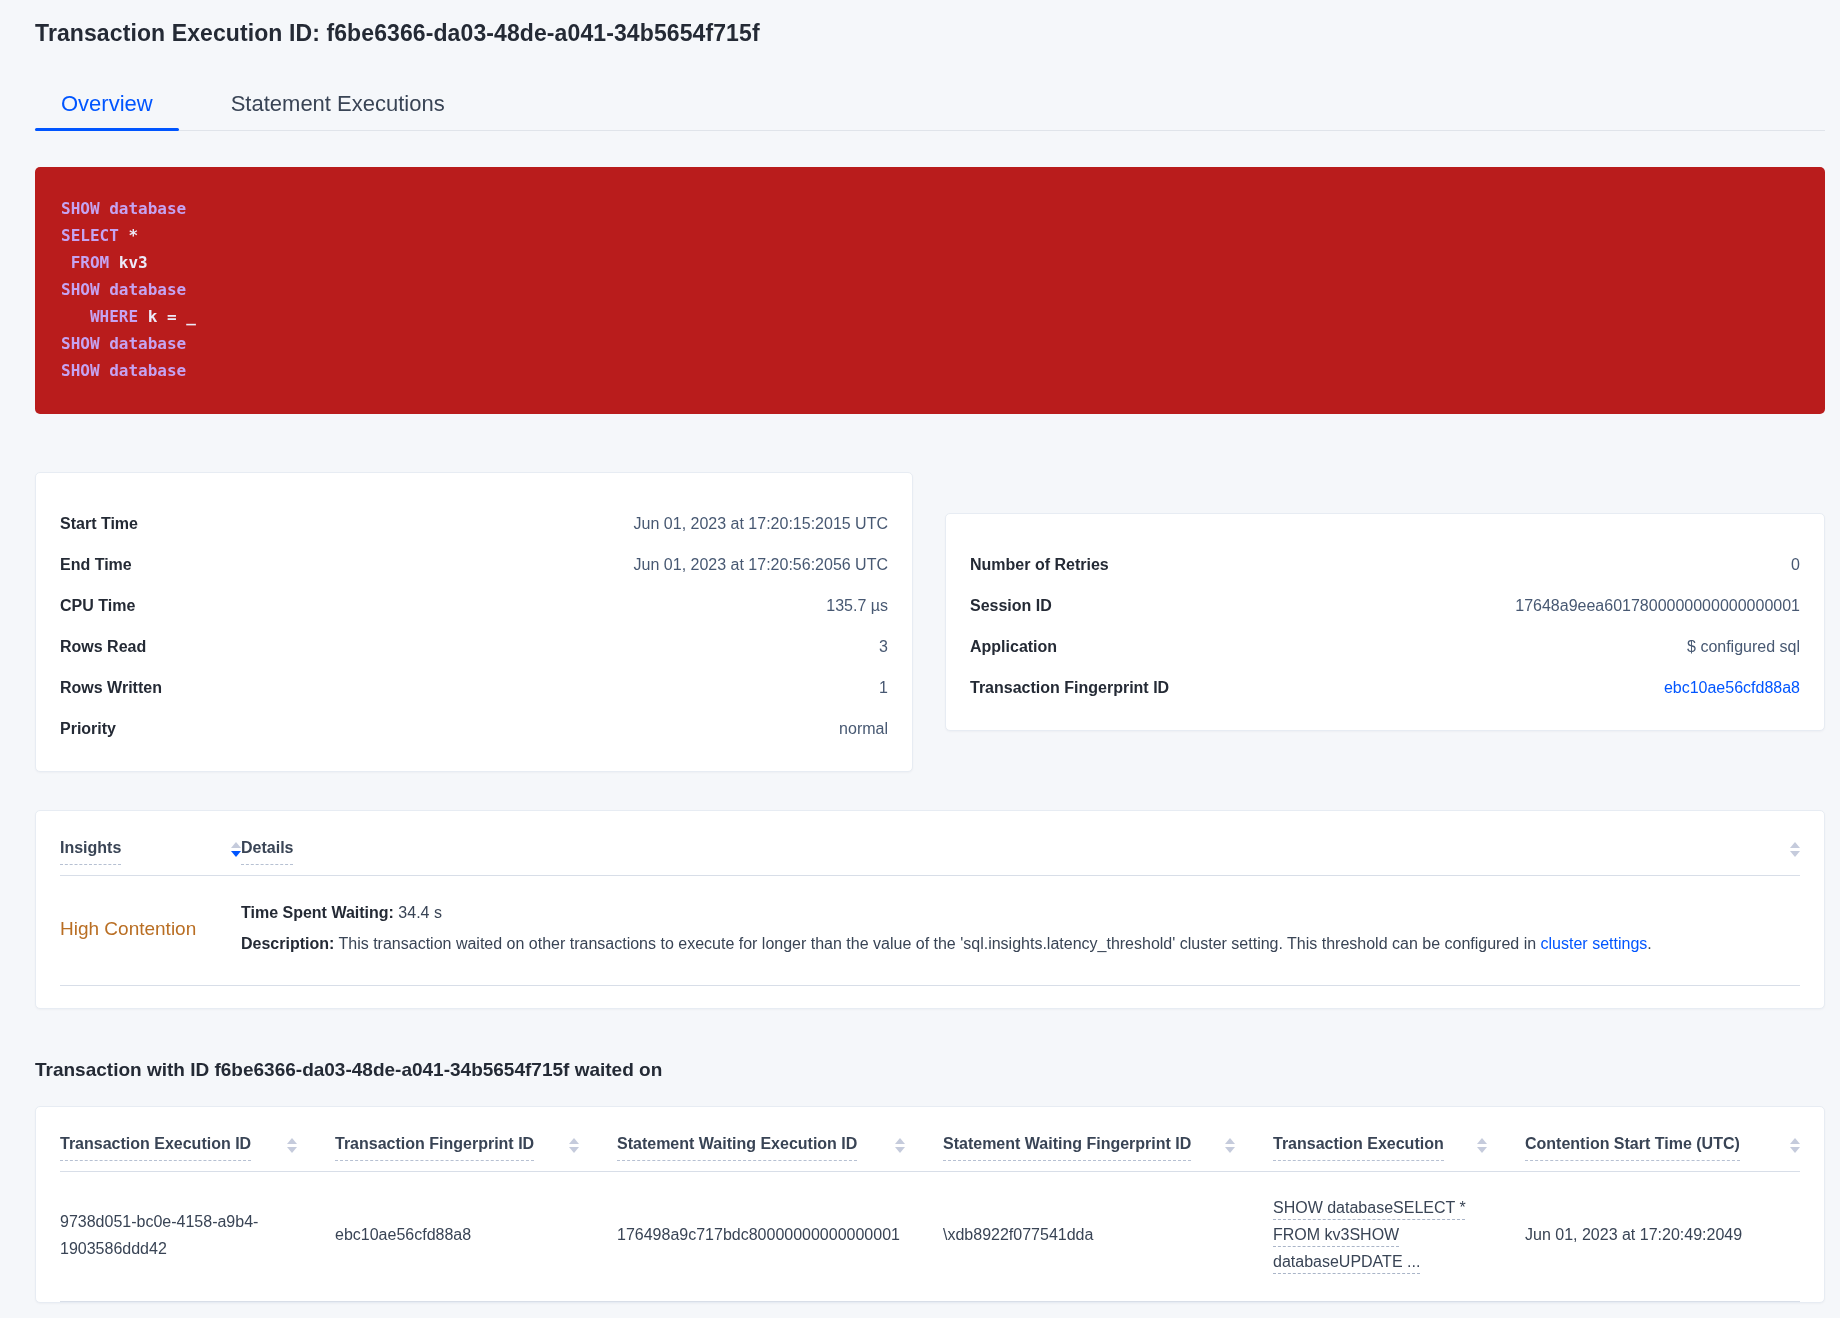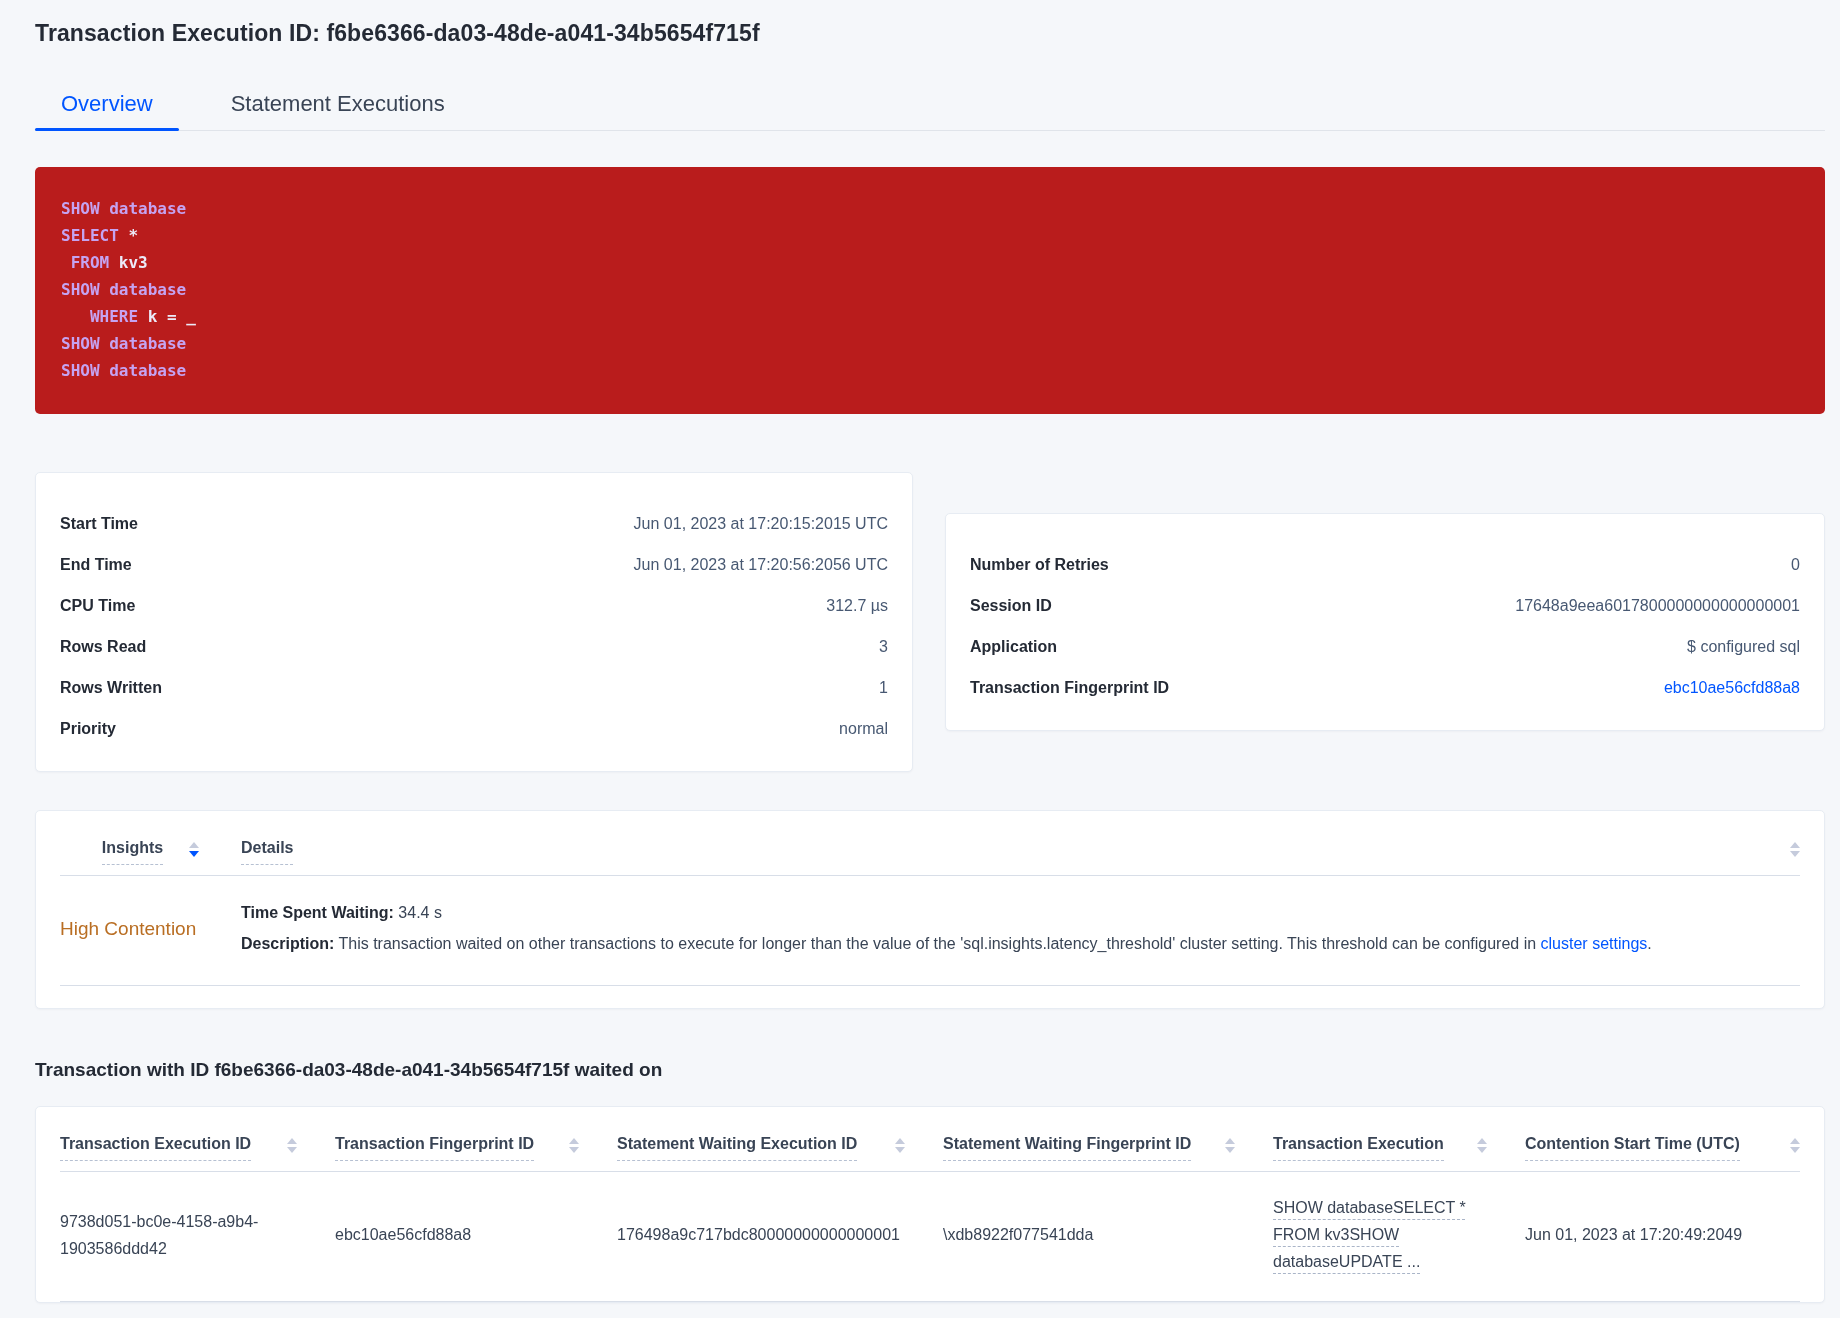--- a/index.html
+++ b/index.html
@@ -124,21 +124,21 @@
   }
   .sort .tri-down {
     width: 0; height: 0;
     border-left: 5px solid transparent;
     border-right: 5px solid transparent;
     border-top: 6px solid #c5cbdc;
   }
   .sort.desc .tri-down { border-top-color: #0055ff; }
 
   
-  .ins-col-1 { width: 181px; justify-content: center; }
+  .ins-col-1 { width: 181px; }
   .ins-head-1 { display: flex; gap: 26px; align-items: flex-start; }
   .insights-row {
     display: flex;
     align-items: center;
     padding: 26px 0 30px;
     border-bottom: 1px solid #d8dee8;
   }
   .insight-badge { font-size: 19px; color: #b96e23; }
   .insight-details { flex: 1; font-size: 16px; line-height: 22px; }
   .detail-line + .detail-line { margin-top: 9px; }
@@ -206,21 +206,21 @@
       <div class="kv-row">
           <span class="kv-label">Start Time</span>
           <span class="kv-value">Jun 01, 2023 at 17:20:15:2015 UTC</span>
         </div>
       <div class="kv-row">
           <span class="kv-label">End Time</span>
           <span class="kv-value">Jun 01, 2023 at 17:20:56:2056 UTC</span>
         </div>
       <div class="kv-row">
           <span class="kv-label">CPU Time</span>
-          <span class="kv-value">312.7 µs</span>
+          <span class="kv-value">135.7 µs</span>
         </div>
       <div class="kv-row">
           <span class="kv-label">Rows Read</span>
           <span class="kv-value">3</span>
         </div>
       <div class="kv-row">
           <span class="kv-label">Rows Written</span>
           <span class="kv-value">1</span>
         </div>
       <div class="kv-row">

